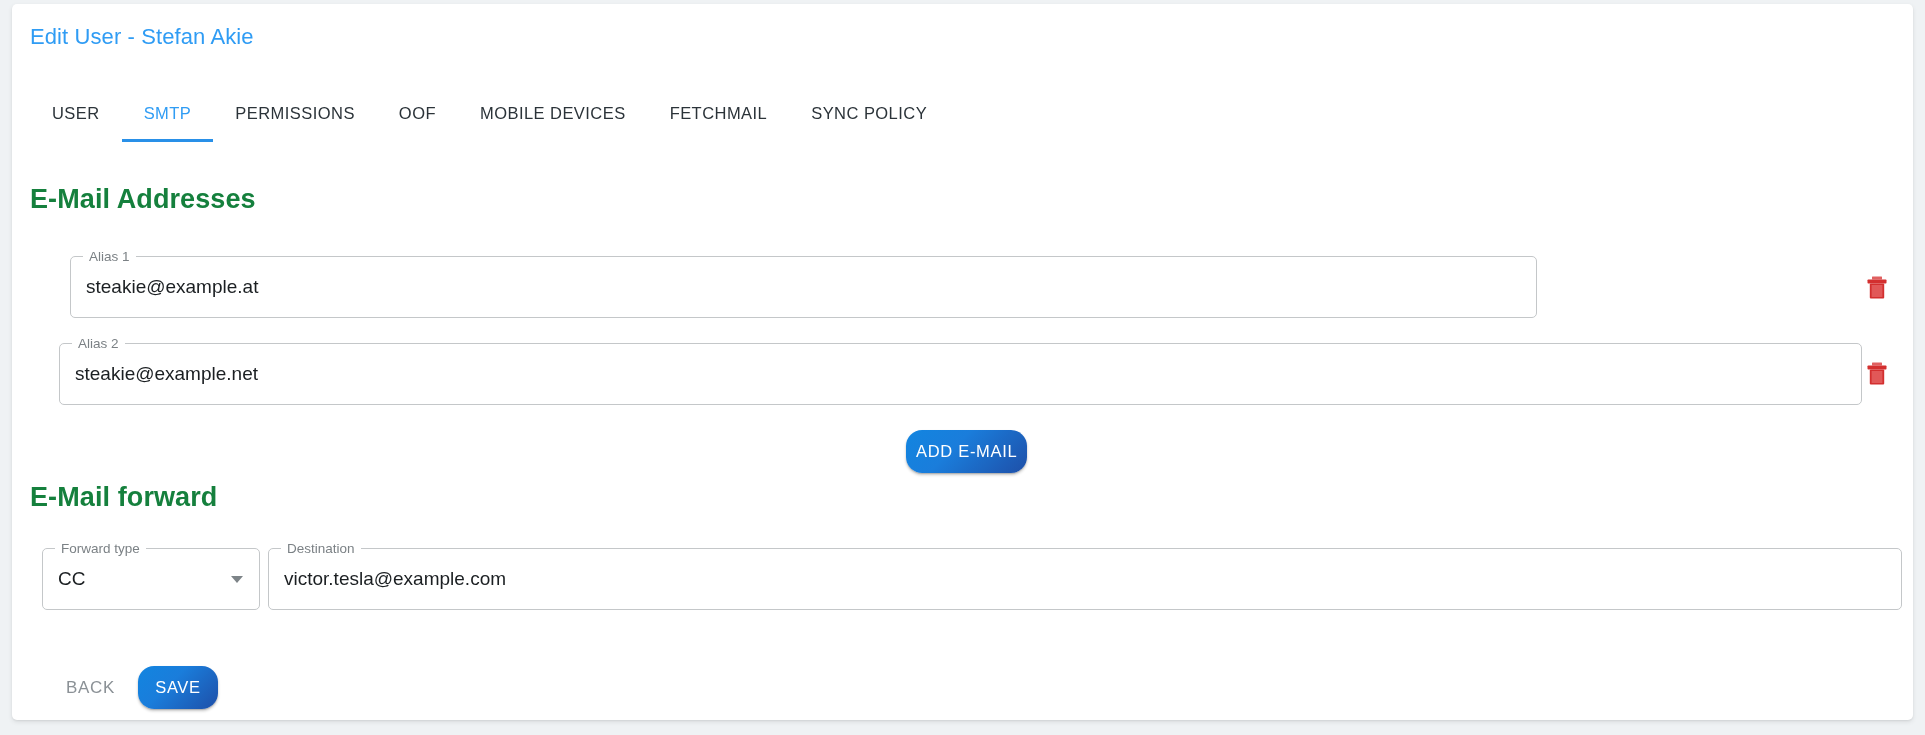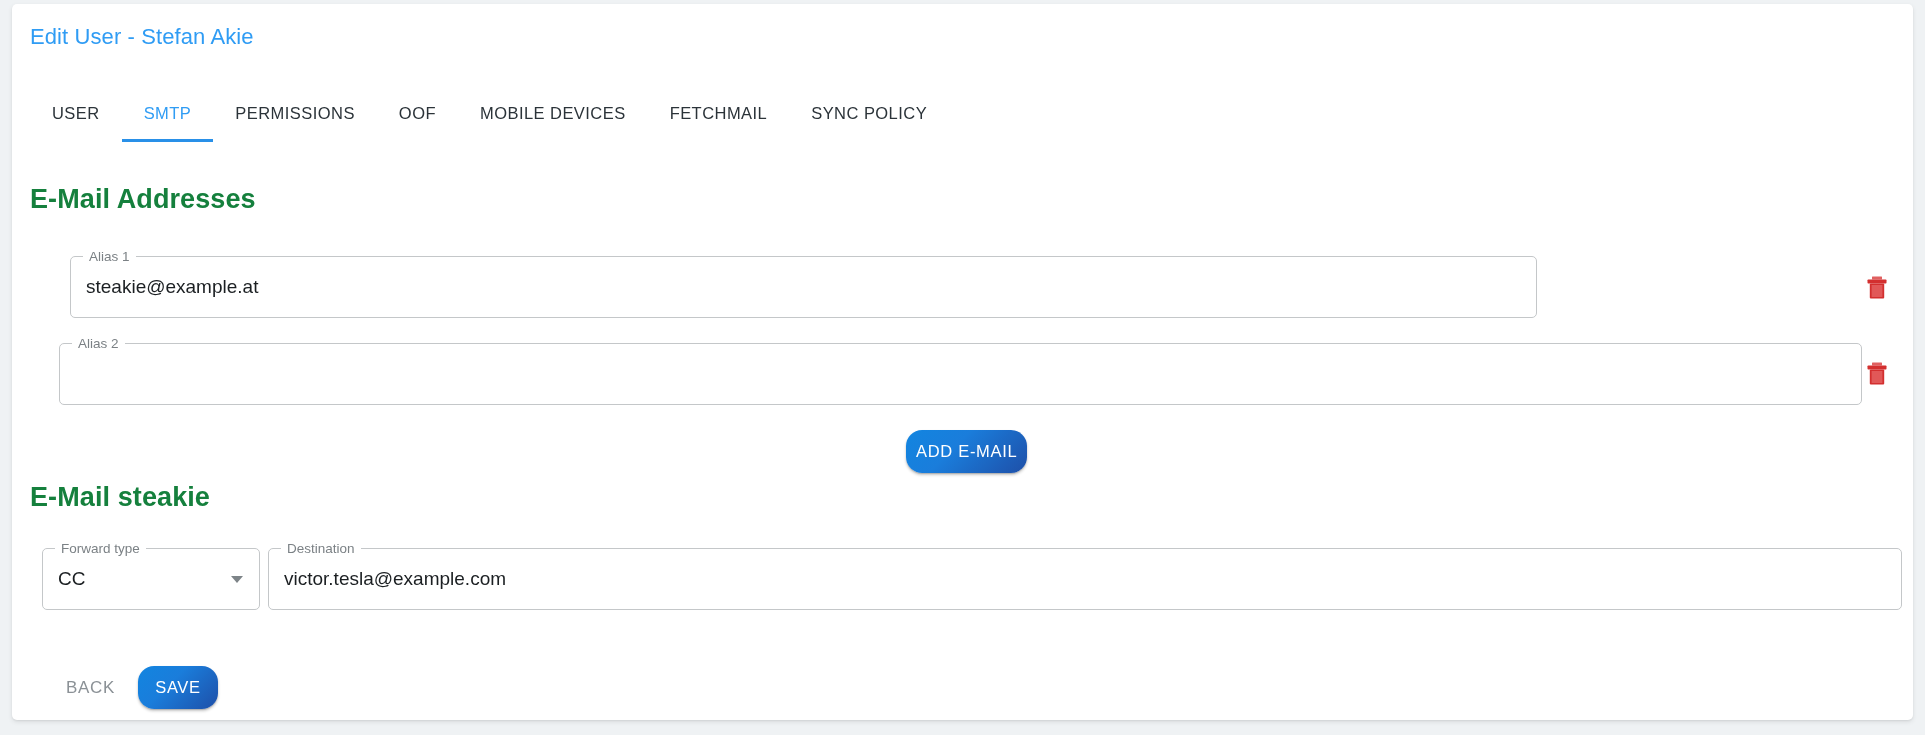--- a/index.html
+++ b/index.html
@@ -230,33 +230,34 @@
       <svg width="20" height="24" viewBox="0 0 20 24">
         <rect x="5" y="0.5" width="10" height="3" rx="0.5" fill="#e06060"></rect>
         <rect x="0.5" y="3.5" width="19" height="4" rx="0.8" fill="#d32f2f"></rect>
         <rect x="2.8" y="7.5" width="14.4" height="15" rx="1" fill="#d32f2f"></rect>
         <rect x="4.6" y="9" width="10.8" height="12" fill="#e15858"></rect>
       </svg>
     </button>
 
     <div class="field" id="alias2">
       <span class="legend">Alias 2</span>
+      <span class="value">steakie@example.net</span>
     </div>
     <button class="trash-btn" id="trash2">
       <svg width="20" height="24" viewBox="0 0 20 24">
         <rect x="5" y="0.5" width="10" height="3" rx="0.5" fill="#e06060"></rect>
         <rect x="0.5" y="3.5" width="19" height="4" rx="0.8" fill="#d32f2f"></rect>
         <rect x="2.8" y="7.5" width="14.4" height="15" rx="1" fill="#d32f2f"></rect>
         <rect x="4.6" y="9" width="10.8" height="12" fill="#e15858"></rect>
       </svg>
     </button>
 
     <button class="btn-primary" id="add-email-btn">ADD E-MAIL</button>
 
-    <div class="section-title" id="eh-forward">E-Mail steakie</div>
+    <div class="section-title" id="eh-forward">E-Mail forward</div>
 
     <div class="field" id="fwd-dest">
       <span class="legend">Destination</span>
       <span class="value">victor.tesla@example.com</span>
     </div>
 
     <div class="field select" id="fwd-type">
       <span class="legend">Forward type</span>
       <span class="value">CC</span>
       <span class="arrow"></span>

